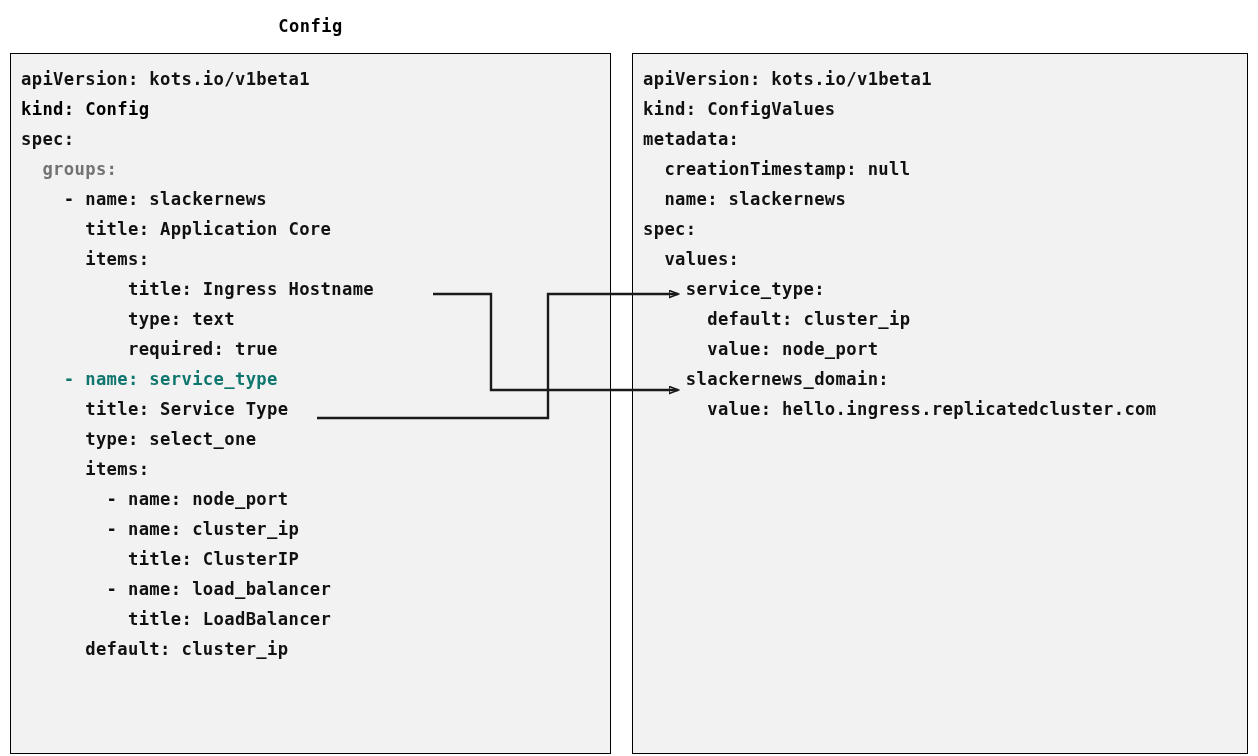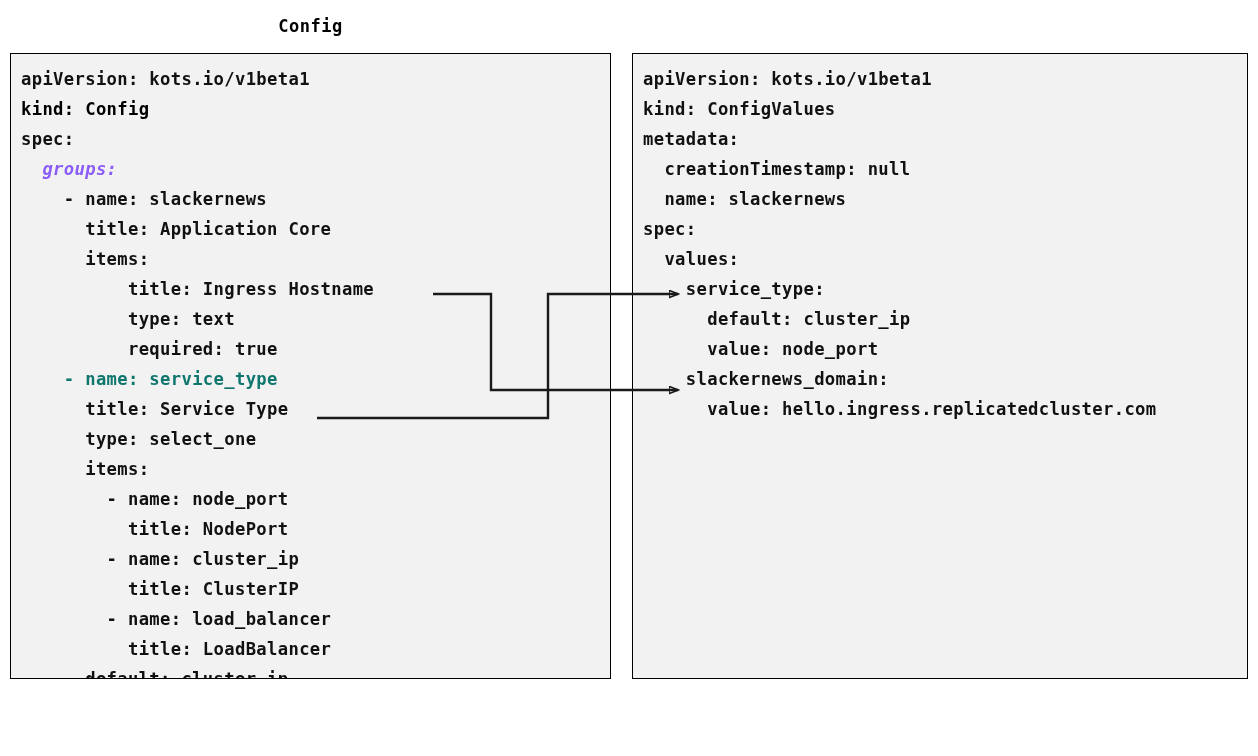--- a/index.html
+++ b/index.html
@@ -34,21 +34,21 @@
     letter-spacing: 0.5px;
     white-space: nowrap;
   }
   #title-config  { left: 10px;  width: 601px; }
   #title-values  { left: 632px; width: 616px; }
 
   
   .panel {
     position: absolute;
     top: 43px;
-    height: 626px;
+    height: 701px;
     background: #f2f2f2;
     border: 1.6px solid #000000;
     box-sizing: border-box;
     overflow: hidden;
   }
   #panel-config { left: 10px;  width: 601px; }
   #panel-values { left: 632px; width: 616px; }
 
   .code-block {
     position: absolute;
@@ -84,33 +84,32 @@
 <div id="stage">
 
   <div id="title-config" class="panel-title">Config</div>
 
 
   <div id="panel-config" class="panel" style="background: rgb(242, 242, 242); border-color: rgb(0, 0, 0);">
     <div class="code-block" id="code-left">
         <div class="code-line" style="color: rgb(17, 17, 17);">apiVersion: kots.io/v1beta1</div>
         <div class="code-line" style="color: #000000;">kind: Config</div>
         <div class="code-line" style="color: rgb(17, 17, 17);">spec:</div>
-        <div class="code-line" style="color: #8b5cf6; font-style: italic;">  groups:</div>
+        <div class="code-line" style="color: #737373;">  groups:</div>
         <div class="code-line" style="color: rgb(17, 17, 17);">    - name: slackernews</div>
         <div class="code-line" style="color: rgb(17, 17, 17);">      title: Application Core</div>
         <div class="code-line" style="color: rgb(17, 17, 17);">      items:</div>
         <div class="code-line" style="color: rgb(17, 17, 17);">          title: Ingress Hostname</div>
         <div class="code-line" style="color: rgb(17, 17, 17);">          type: text</div>
         <div class="code-line" style="color: rgb(17, 17, 17);">          required: true</div>
         <div class="code-line" style="color: #0f766e;">    - name: service_type</div>
         <div class="code-line" style="color: rgb(17, 17, 17);">      title: Service Type</div>
         <div class="code-line" style="color: rgb(17, 17, 17);">      type: select_one</div>
         <div class="code-line" style="color: rgb(17, 17, 17);">      items:</div>
         <div class="code-line" style="color: rgb(17, 17, 17);">        - name: node_port</div>
-        <div class="code-line" style="color: rgb(17, 17, 17);">          title: NodePort</div>
         <div class="code-line" style="color: rgb(17, 17, 17);">        - name: cluster_ip</div>
         <div class="code-line" style="color: rgb(17, 17, 17);">          title: ClusterIP</div>
         <div class="code-line" style="color: rgb(17, 17, 17);">        - name: load_balancer</div>
         <div class="code-line" style="color: rgb(17, 17, 17);">          title: LoadBalancer</div>
         <div class="code-line" style="color: rgb(17, 17, 17);">      default: cluster_ip</div>
       </div>
   </div>
 
   <div id="panel-values" class="panel" style="background: rgb(242, 242, 242); border-color: rgb(0, 0, 0);">
     <div class="code-block" id="code-right">

